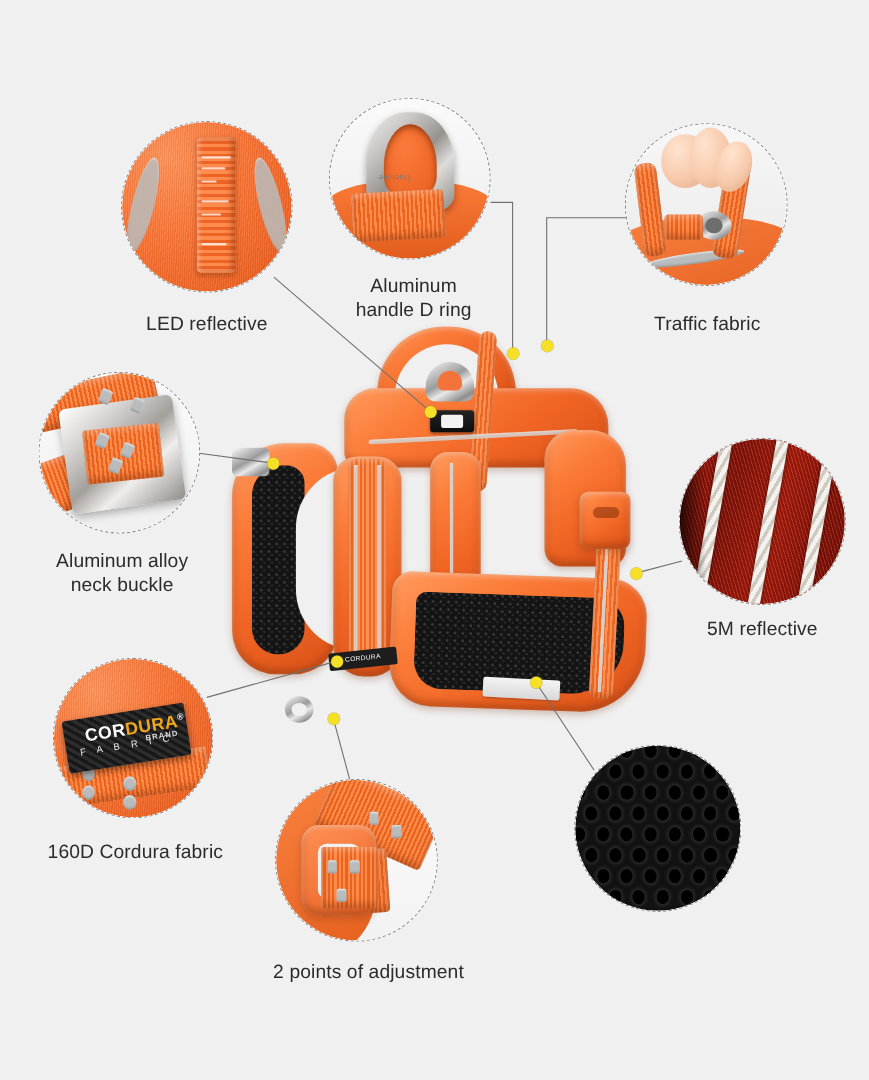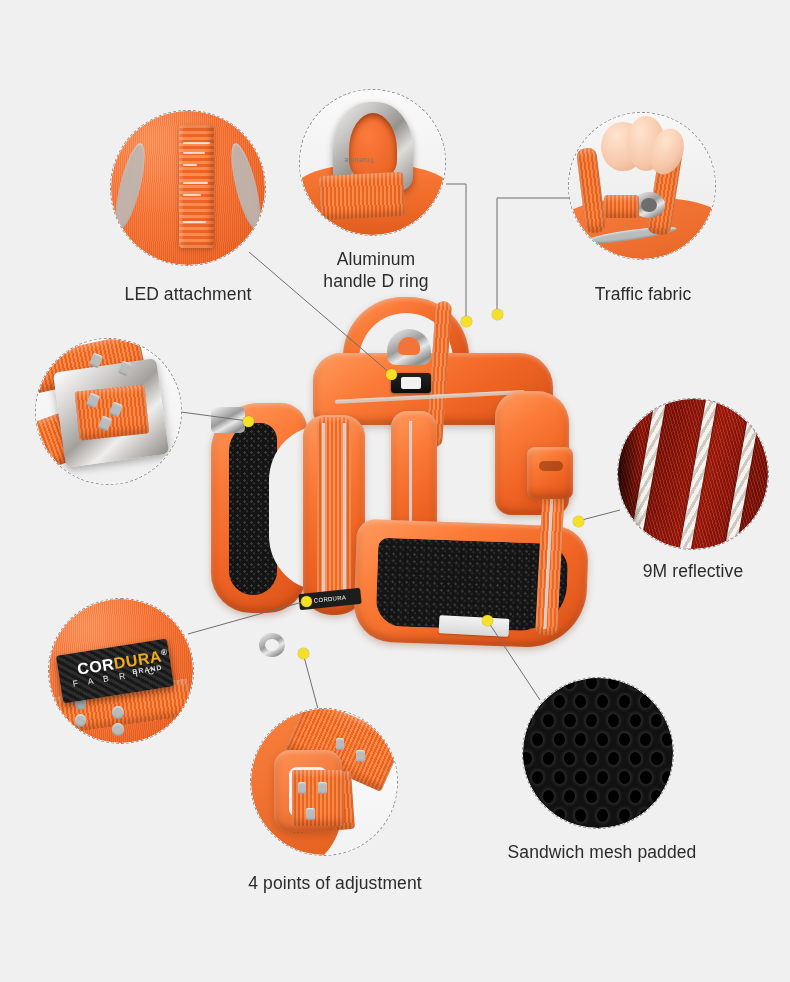--- a/index.html
+++ b/index.html
@@ -210,21 +210,21 @@
       <div class="led-strap">
         <div class="led-tick" style="left:12%;top:14%;width:76%;"></div>
         <div class="led-tick" style="left:12%;top:22%;width:62%;"></div>
         <div class="led-tick" style="left:12%;top:32%;width:40%;"></div>
         <div class="led-tick" style="left:12%;top:46%;width:70%;"></div>
         <div class="led-tick" style="left:12%;top:56%;width:52%;"></div>
         <div class="led-tick" style="left:12%;top:78%;width:66%;"></div>
       </div>
     </div>
   </div>
-  <div class="lbl" style="left:80px;top:283px;width:216px;">LED attachment</div>
+  <div class="lbl" style="left:80px;top:283px;width:216px;">LED reflective</div>
 
   <div class="callout" style="left:299px;top:89px;width:147px;height:147px;">
     <div class="inner">
       <div style="position:absolute;inset:0;background:linear-gradient(#fafafa,#ececec);"></div>
       <div style="position:absolute;left:-6%;top:52%;width:112%;height:50%;
                   background:linear-gradient(#fb7a38,#e05c1c);border-radius:40% 40% 0 0;"></div>
       <div class="dring-body"></div>
       <div class="dring-hole"></div>
       <div class="webbing" style="left:14%;top:58%;width:58%;height:30%;border-radius:4px;
                                   transform:rotate(-3deg);"></div>
@@ -265,71 +265,74 @@
       <div class="webbing" style="left:-10%;top:52%;width:54%;height:34%;border-radius:6px;transform:rotate(-20deg);"></div>
       <div class="buckle-frame" style="left:16%;top:18%;width:72%;height:66%;transform:rotate(-8deg);"></div>
       <div class="webbing" style="left:28%;top:34%;width:48%;height:34%;border-radius:3px;transform:rotate(-6deg);"></div>
       <div class="refl-strip" style="left:36%;top:38%;width:7%;height:9%;border-radius:2px;transform:rotate(22deg);"></div>
       <div class="refl-strip" style="left:52%;top:44%;width:7%;height:9%;border-radius:2px;transform:rotate(22deg);"></div>
       <div class="refl-strip" style="left:44%;top:54%;width:7%;height:9%;border-radius:2px;transform:rotate(22deg);"></div>
       <div class="refl-strip" style="left:38%;top:10%;width:7%;height:9%;border-radius:2px;transform:rotate(22deg);"></div>
       <div class="refl-strip" style="left:58%;top:16%;width:7%;height:9%;border-radius:2px;transform:rotate(22deg);"></div>
     </div>
   </div>
+  <div class="lbl" style="left:16px;top:498px;width:190px;">Aluminum alloy
+neck buckle</div>
 
   <div class="callout" style="left:617px;top:398px;width:152px;height:152px;">
     <div class="inner">
       <div class="red-web"></div>
       <div class="refl-col" style="left:16%;transform:rotate(10deg);"></div>
       <div class="refl-col" style="left:50%;transform:rotate(10deg);"></div>
       <div class="refl-col" style="left:80%;transform:rotate(10deg);"></div>
       <div style="position:absolute;left:0;top:0;width:16%;height:100%;
                   background:linear-gradient(90deg,rgba(0,0,0,.75),rgba(0,0,0,0));"></div>
     </div>
   </div>
-  <div class="lbl" style="left:613px;top:560px;width:160px;">9M reflective</div>
+  <div class="lbl" style="left:613px;top:560px;width:160px;">5M reflective</div>
 
   <div class="callout" style="left:48px;top:598px;width:146px;height:146px;">
     <div class="inner">
       <div class="fabric-orange"></div>
         <div class="weave"></div>
       <div class="webbing" style="left:2%;top:62%;width:96%;height:26%;transform:rotate(-8deg);"></div>
       <div class="refl-strip" style="left:18%;top:68%;width:8%;height:9%;border-radius:50%;"></div>
       <div class="refl-strip" style="left:18%;top:80%;width:8%;height:9%;border-radius:50%;"></div>
       <div class="refl-strip" style="left:44%;top:74%;width:8%;height:9%;border-radius:50%;"></div>
       <div class="refl-strip" style="left:44%;top:86%;width:8%;height:9%;border-radius:50%;"></div>
       <div class="cord-tag">
         <div class="cord-line1">
           <span>COR</span><span class="dura">DURA</span><span style="font-size:8px;vertical-align:super;">®</span>
         </div>
         <div class="cord-line2">F A B R I C</div>
         <div class="cord-brand">BRAND</div>
       </div>
     </div>
   </div>
+  <div class="lbl" style="left:18px;top:763px;width:210px;">160D Cordura fabric</div>
 
   <div class="callout" style="left:250px;top:708px;width:148px;height:148px;">
     <div class="inner">
       <div style="position:absolute;inset:0;background:linear-gradient(#fdfdfd,#f2f2f2);"></div>
       <div style="position:absolute;left:-6%;top:-6%;width:70%;height:112%;
                   background:linear-gradient(150deg,#fb8442,#e45f1e);border-radius:0 40% 40% 0;"></div>
       <div class="webbing" style="left:28%;top:4%;width:72%;height:40%;border-radius:4px;transform:rotate(24deg);"></div>
       <div class="webbing" style="left:26%;top:44%;width:44%;height:40%;border-radius:4px;transform:rotate(-4deg);"></div>
       <div class="pad" style="position:absolute;left:16%;top:28%;width:46%;height:56%;
                   border-radius:16px;background:linear-gradient(150deg,#ff9055,#ea6526);"></div>
       <div style="position:absolute;left:26%;top:40%;width:26%;height:34%;border-radius:8px;background:#f0f0f0;"></div>
       <div class="webbing" style="left:28%;top:42%;width:36%;height:38%;border-radius:3px;"></div>
       <div class="refl-strip" style="left:32%;top:50%;width:6%;height:8%;border-radius:2px;"></div>
       <div class="refl-strip" style="left:46%;top:50%;width:6%;height:8%;border-radius:2px;"></div>
       <div class="refl-strip" style="left:38%;top:68%;width:6%;height:8%;border-radius:2px;"></div>
       <div class="refl-strip" style="left:58%;top:20%;width:6%;height:8%;border-radius:2px;"></div>
       <div class="refl-strip" style="left:72%;top:28%;width:6%;height:8%;border-radius:2px;"></div>
     </div>
   </div>
-  <div class="lbl" style="left:222px;top:872px;width:226px;">4 points of adjustment</div>
+  <div class="lbl" style="left:222px;top:872px;width:226px;">2 points of adjustment</div>
 
   <div class="callout" style="left:522px;top:677px;width:152px;height:152px;">
     <div class="inner">
       <div class="mesh-bg"></div>
       <div id="meshcells">
           <div class="mesh-cell" style="left: -2px; top: -2px; width: 11.2914px; height: 13.3px; transform: rotate(-6deg);"></div>
           <div class="mesh-cell" style="left: 19.7143px; top: -2px; width: 11.2914px; height: 13.3px; transform: rotate(0deg);"></div>
           <div class="mesh-cell" style="left: 41.4286px; top: -2px; width: 11.2914px; height: 13.3px; transform: rotate(6deg);"></div>
           <div class="mesh-cell" style="left: 63.1429px; top: -2px; width: 11.2914px; height: 13.3px; transform: rotate(-6deg);"></div>
           <div class="mesh-cell" style="left: 84.8571px; top: -2px; width: 11.2914px; height: 13.3px; transform: rotate(0deg);"></div>
@@ -380,15 +383,14 @@
           <div class="mesh-cell" style="left: 8.85714px; top: 131px; width: 11.2914px; height: 13.3px; transform: rotate(0deg);"></div>
           <div class="mesh-cell" style="left: 30.5714px; top: 131px; width: 11.2914px; height: 13.3px; transform: rotate(6deg);"></div>
           <div class="mesh-cell" style="left: 52.2857px; top: 131px; width: 11.2914px; height: 13.3px; transform: rotate(-6deg);"></div>
           <div class="mesh-cell" style="left: 74px; top: 131px; width: 11.2914px; height: 13.3px; transform: rotate(0deg);"></div>
           <div class="mesh-cell" style="left: 95.7143px; top: 131px; width: 11.2914px; height: 13.3px; transform: rotate(6deg);"></div>
           <div class="mesh-cell" style="left: 117.429px; top: 131px; width: 11.2914px; height: 13.3px; transform: rotate(-6deg);"></div>
           <div class="mesh-cell" style="left: 139.143px; top: 131px; width: 11.2914px; height: 13.3px; transform: rotate(0deg);"></div>
         </div>
     </div>
   </div>
-  <div class="lbl" style="left:482px;top:841px;width:240px;">Sandwich mesh padded</div>
 
 </div>
 
 </body></html>

